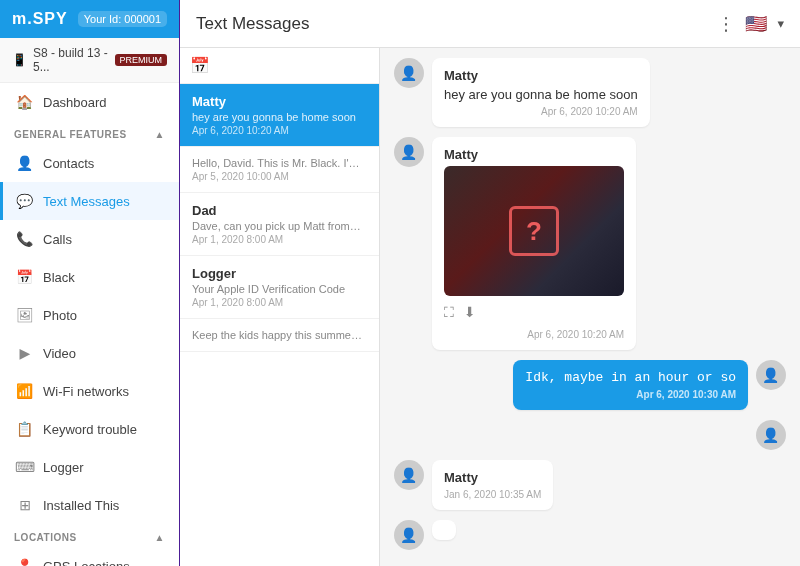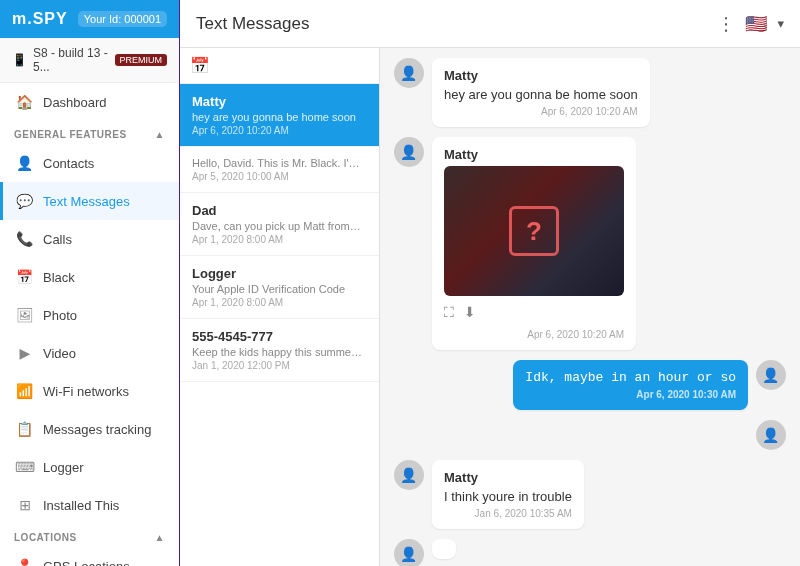--- a/index.html
+++ b/index.html
@@ -283,21 +283,21 @@
   <div class="sidebar-nav-item">
     <span class="icon-placeholder">▶</span>
     <span>Video</span>
   </div>
   <div class="sidebar-nav-item">
     <span class="icon-placeholder">📶</span>
     <span>Wi-Fi networks</span>
   </div>
   <div class="sidebar-nav-item">
     <span class="icon-placeholder">📋</span>
-    <span>Messages tracking</span>
+    <span>Keyword trouble</span>
   </div>
   <div class="sidebar-nav-item">
     <span class="icon-placeholder">⌨</span>
     <span>Logger</span>
   </div>
   <div class="sidebar-nav-item">
     <span class="icon-placeholder">⊞</span>
     <span>Installed This</span>
   </div>
 
@@ -341,23 +341,21 @@
         <div class="conv-name">Dad</div>
         <div class="conv-preview">Dave, can you pick up Matt from schoo...</div>
         <div class="conv-time">Apr 1, 2020 8:00 AM</div>
       </div>
       <div class="conv-item">
         <div class="conv-name">Logger</div>
         <div class="conv-preview">Your Apple ID Verification Code</div>
         <div class="conv-time">Apr 1, 2020 8:00 AM</div>
       </div>
       <div class="conv-item">
-        <div class="conv-name">555-4545-777</div>
         <div class="conv-preview">Keep the kids happy this summer with ...</div>
-        <div class="conv-time">Jan 1, 2020 12:00 PM</div>
       </div>
     </div>
 
     <div class="chat-area">
 
       <div class="message-bubble incoming">
         <div class="avatar">👤</div>
         <div class="bubble-content">
           <div class="bubble-name">Matty</div>
           <div class="bubble-text">hey are you gonna be home soon</div>
@@ -391,21 +389,20 @@
       </div>
 
       <div class="message-bubble outgoing">
         <div class="avatar">👤</div>
       </div>
 
       <div class="message-bubble incoming">
         <div class="avatar">👤</div>
         <div class="bubble-content">
           <div class="bubble-name">Matty</div>
-          <div class="bubble-text">I think youre in trouble</div>
           <div class="bubble-time">Jan 6, 2020 10:35 AM</div>
         </div>
       </div>
 
       <div class="message-bubble incoming">
         <div class="avatar">👤</div>
         <div class="bubble-content">
           
         </div>
       </div>

